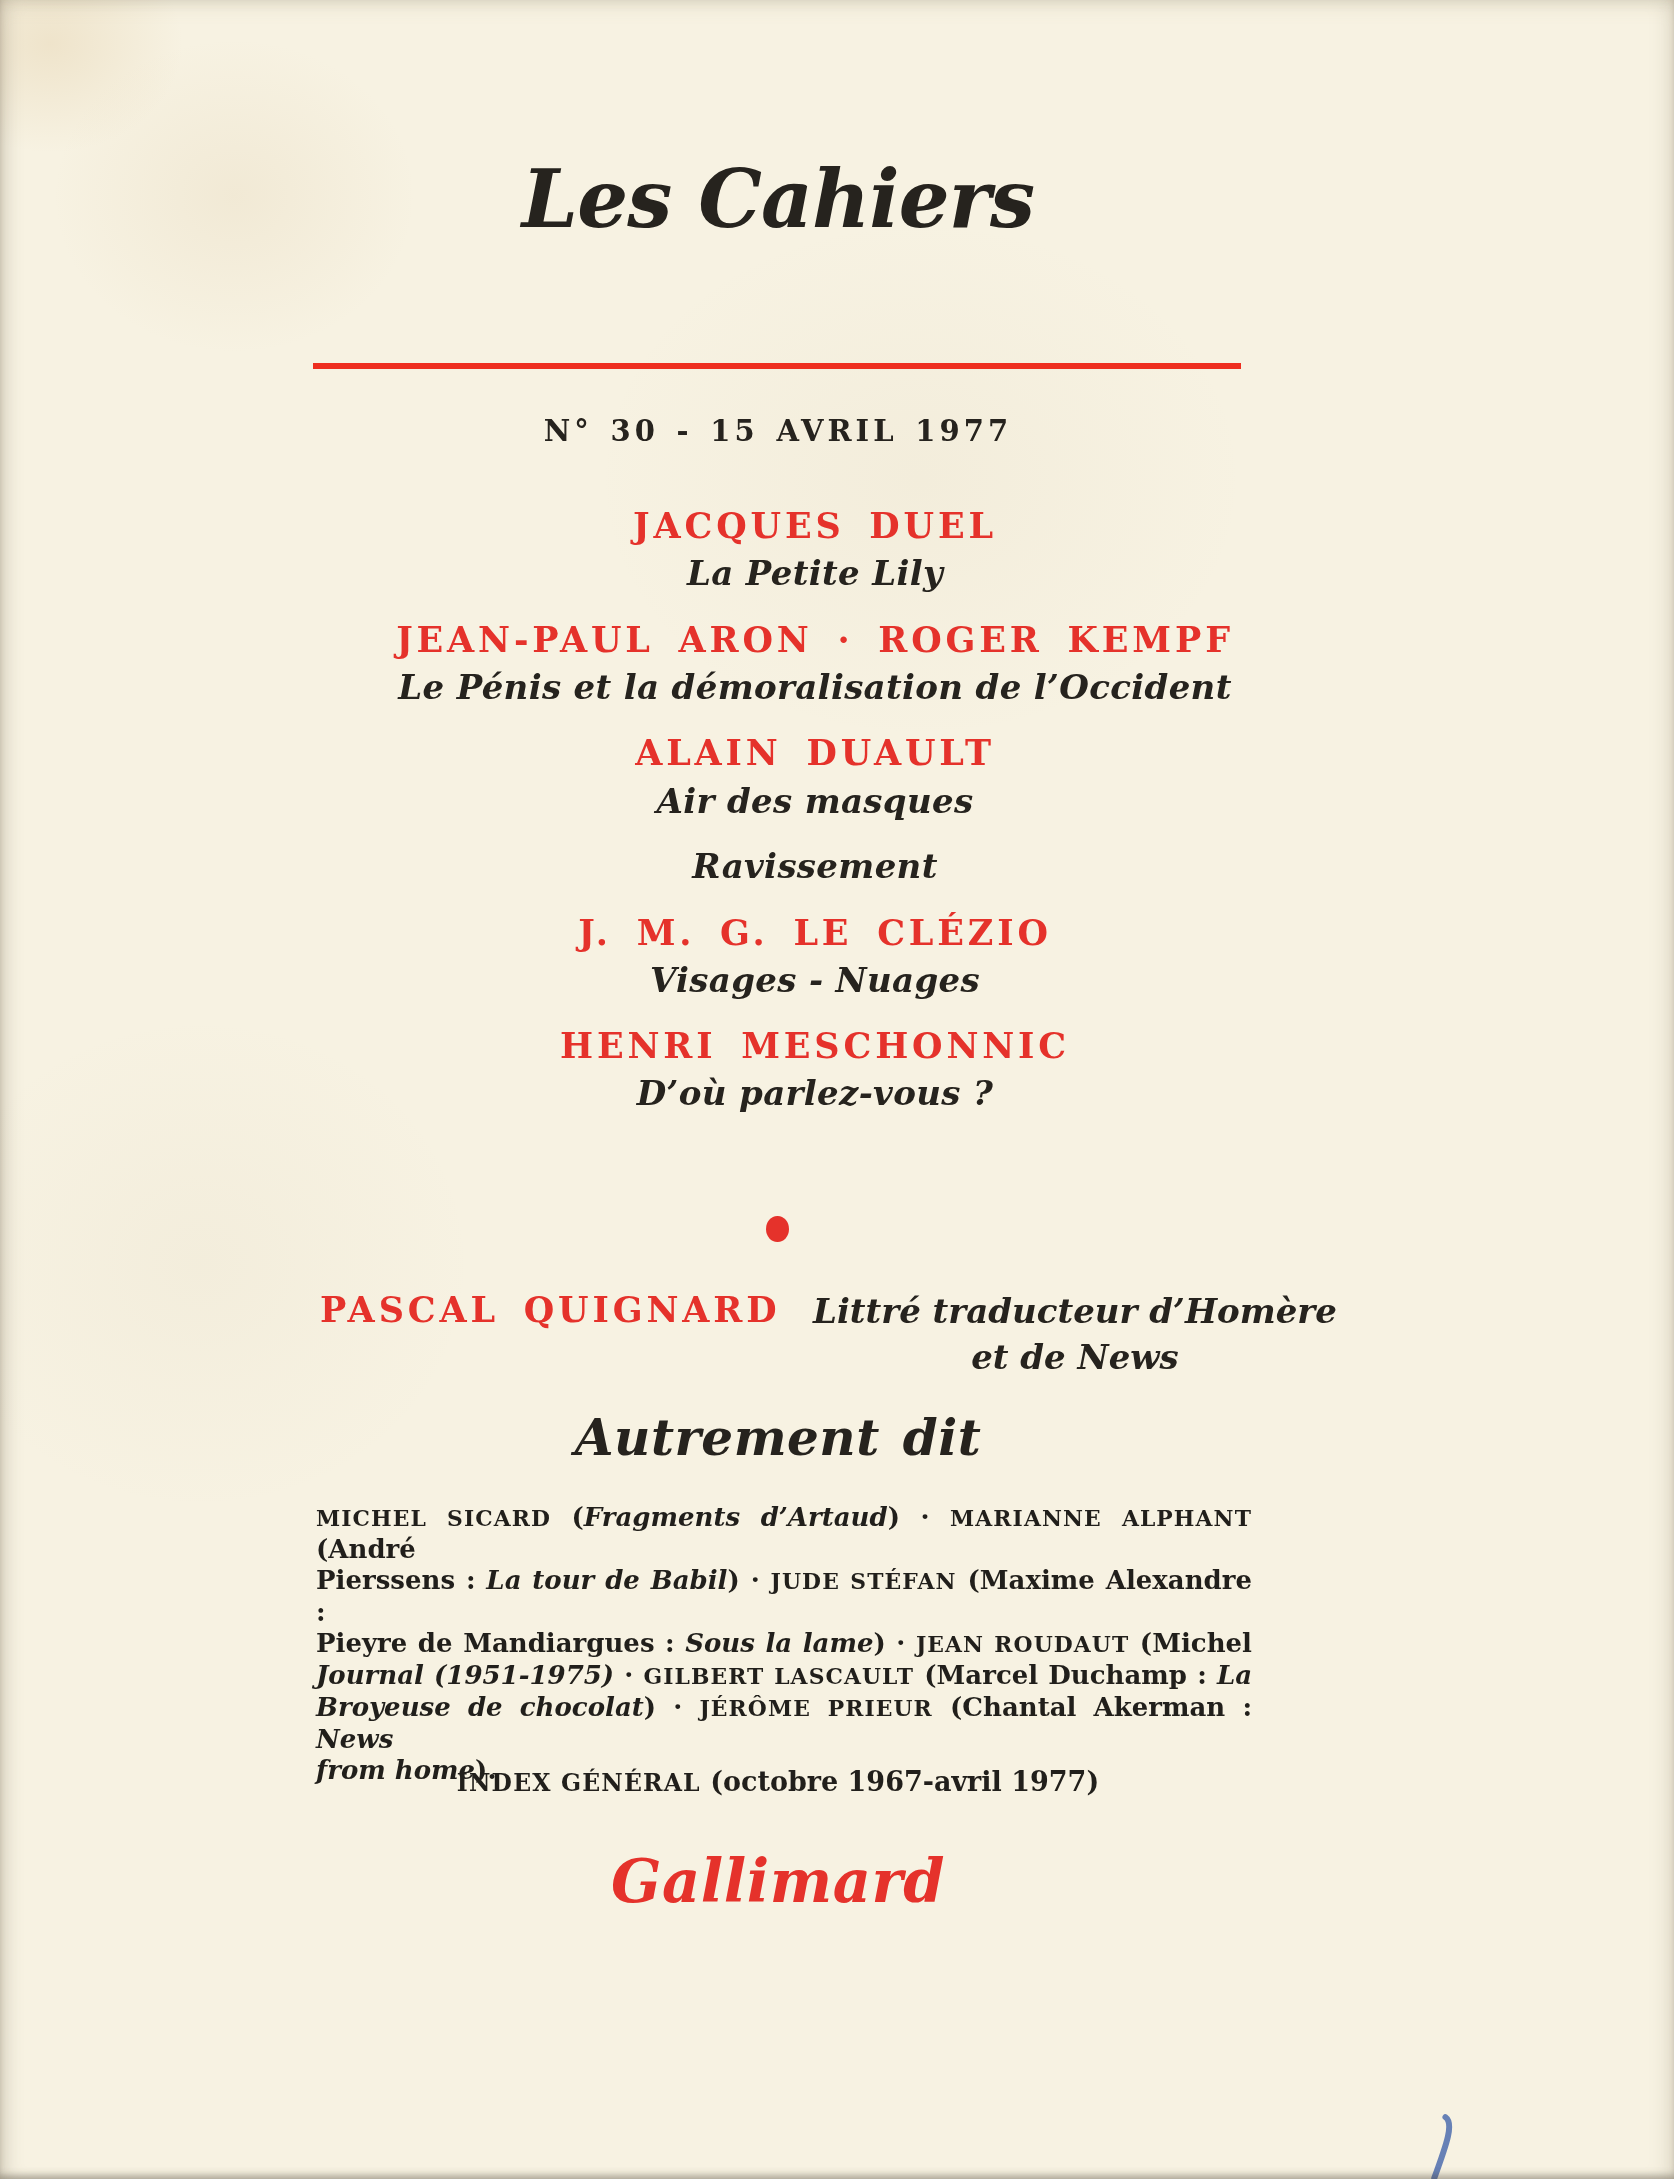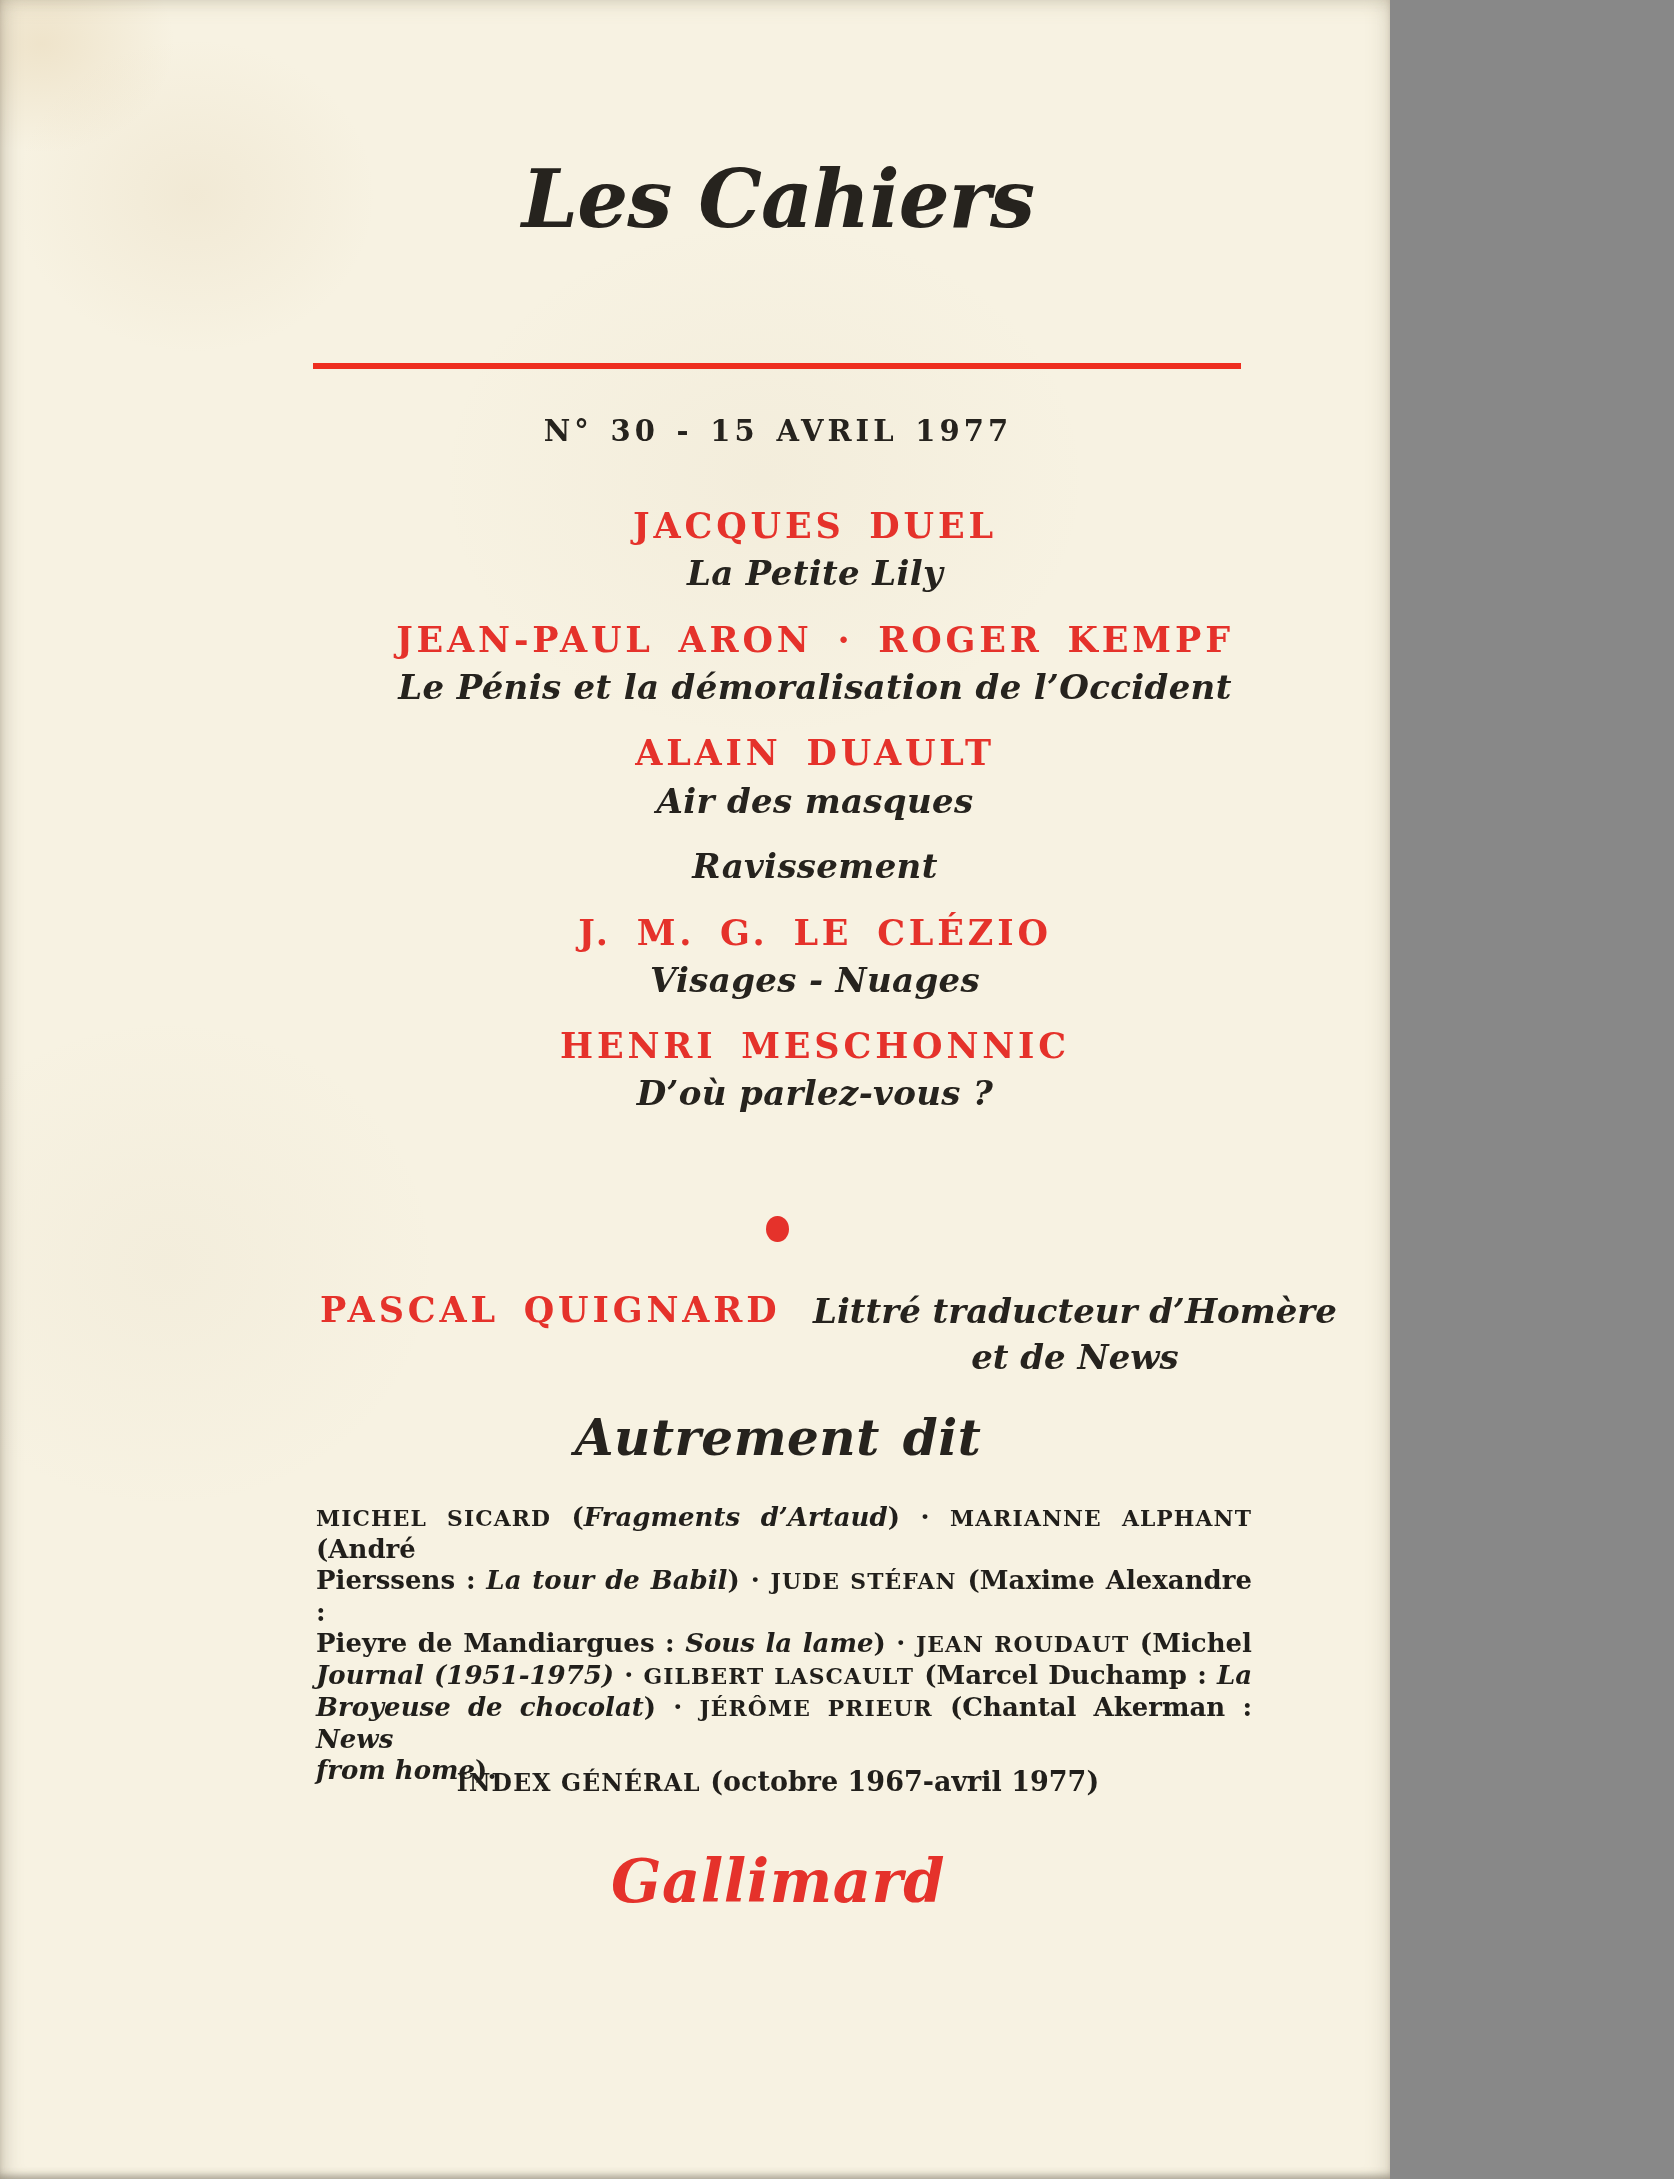--- a/index.html
+++ b/index.html
@@ -5,21 +5,21 @@
   :root{
     --paper:#f7f2e2;
     --ink:#26231e;
     --red:#e5322b;
     --rule-red:#ee2e1f;
     --pen:#4e6dae;
   }
   html,body{margin:0;padding:0;background:#888;}
   .page{
     position:relative;
-    width:1390px;height:2179px;
+    width:1674px;height:2179px;
     background:
       radial-gradient(190px 156px at 3% 2%, rgba(205,170,110,.20), rgba(205,170,110,0) 70%),
       radial-gradient(259px 225px at 14% 9%, rgba(200,170,120,.12), rgba(200,170,120,0) 70%),
       radial-gradient(432px 346px at 55% 22%, rgba(190,170,130,.07), rgba(190,170,130,0) 75%),
       radial-gradient(363px 329px at 12% 58%, rgba(180,160,120,.06), rgba(180,160,120,0) 75%),
       var(--paper);
     font-family:"DejaVu Serif","Liberation Serif",serif;
     color:var(--ink);
     overflow:hidden;
   }

